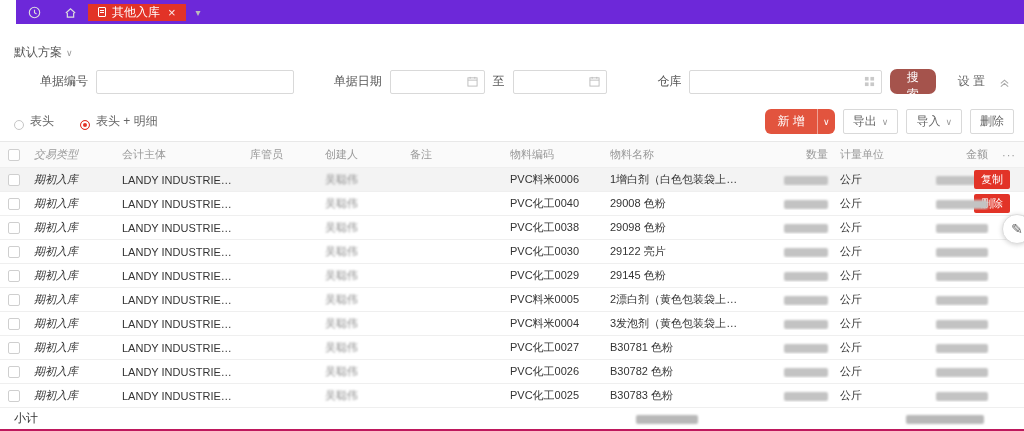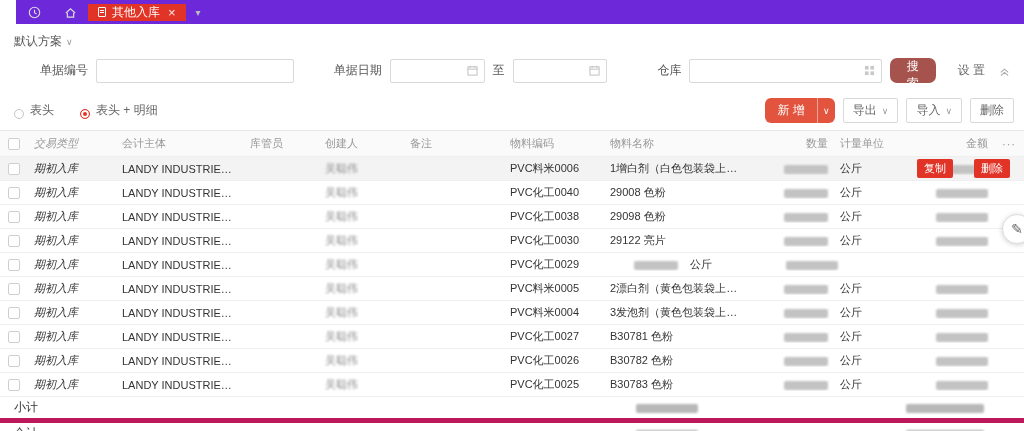--- a/index.html
+++ b/index.html
@@ -10,21 +10,21 @@
   
   .topbar { height: 24px; background: #6d28d9; display: flex; align-items: center; margin-left: 16px; }
   .tb-icon { width: 36px; display: flex; align-items: center; justify-content: center; cursor: pointer; color: #ddd; }
   .tab { display: flex; align-items: center; gap: 6px; padding: 0 10px; background: #e23327; color: #fff; font-size: 12px; cursor: pointer; }
   .tab .doc-icon { width: 8px; height: 10px; border: 1px solid #fff; border-radius: 1px; display: inline-block; position: relative; }
   .tab .doc-icon::after { content:""; position: absolute; left: 1px; top: 2px; width: 4px; height: 1px; background: #fff; box-shadow: 0 2px 0 #fff; }
   .tab-close { font-size: 13px; line-height: 1; margin-left: 2px; opacity: .9; }
   .tb-caret { color: #bbb; font-size: 10px; display: flex; align-items: center; padding: 0 10px; cursor: pointer; }
 
   
-  .scheme-row { padding: 9px 14px 2px; font-size: 12px; color: #555; }
+  .scheme-row { padding: 20px 14px 2px; font-size: 12px; color: #555; }
   .scheme-sel { cursor: pointer; display: inline-flex; align-items: center; gap: 4px; }
   .scheme-sel .caret { font-size: 9px; color: #999; }
   .filter-row { display: flex; align-items: center; padding: 6px 10px 8px 40px; gap: 8px; }
   .f-label { font-size: 12px; color: #555; white-space: nowrap; text-align: right; }
   .f-input { height: 24px; border: 1px solid #d9d9d9; border-radius: 2px; background: #fff; display: flex; align-items: center; padding: 0 6px; }
   .f-input input { border: none; outline: none; width: 100%; font-size: 12px; color: #333; background: transparent; font-family: inherit; }
   .f-input svg { flex: 0 0 auto; }
   .w-billno { width: 214px; }
   .w-date { width: 102px; }
   .w-warehouse { width: 208px; }
@@ -69,21 +69,21 @@
   .redact-qty { width: 44px; }
   .redact-amount { width: 52px; }
   .sumrow { display: flex; align-items: center; height: 26px; border-bottom: 5px solid #be185d; font-size: 12px; color: #333; }
   .sumrow .lbl { padding: 0 0 0 14px; width: 594px; }
   .sum-qty { width: 110px; text-align: right; padding-right: 6px; }
   .sum-gap { width: 130px; }
   .sum-amt { width: 160px; text-align: right; padding-right: 10px; }
   .redact-wide { width: 62px; background: #b8b8b8; }
   .redact-xwide { width: 78px; background: #b8b8b8; }
 
-  .row-actions { position: absolute; right: 14px; top: 2px; display: none; gap: 21px; }
+  .row-actions { position: absolute; right: 14px; top: 2px; display: none; gap: 5px; flex-direction: column; }
   .tr.hover .row-actions { display: flex; }
   .mini-btn { height: 19px; padding: 0 7px; background: #e23327; border: none; color: #fff; font-size: 11px; border-radius: 2px; cursor: pointer; font-family: inherit; }
 
   .float-btn { position: absolute; right: -8px; top: 214px; width: 30px; height: 30px; border-radius: 50%; background: #fff; border: 1px solid #ddd; box-shadow: 0 1px 5px rgba(0,0,0,.18); display: flex; align-items: center; justify-content: center; color: #666; font-size: 14px; cursor: pointer; }
 </style>
 </head>
 <body>
 
 <div class="app">
 
@@ -280,20 +280,21 @@
         <div class="tr">
     <div class="td c-check">
             <span class="checkbox"></span>
           </div>
     <div class="td c-type">期初入库</div>
     <div class="td c-entity">LANDY INDUSTRIES(R)LTD</div>
     <div class="td c-keeper"></div>
     <div class="td c-creator blurred">吴聪伟</div>
     <div class="td c-remark"></div>
     <div class="td c-code">PVC化工0029</div>
+    <div class="td c-name">29145 色粉</div>
     <div class="td c-qty"><span class="redact redact-qty"></span></div>
     <div class="td c-unit">公斤</div>
     <div class="td c-amount"><span class="redact redact-amount"></span></div>
     <div class="td c-more"></div>
 
   </div>
         <div class="tr">
     <div class="td c-check">
             <span class="checkbox"></span>
           </div>

